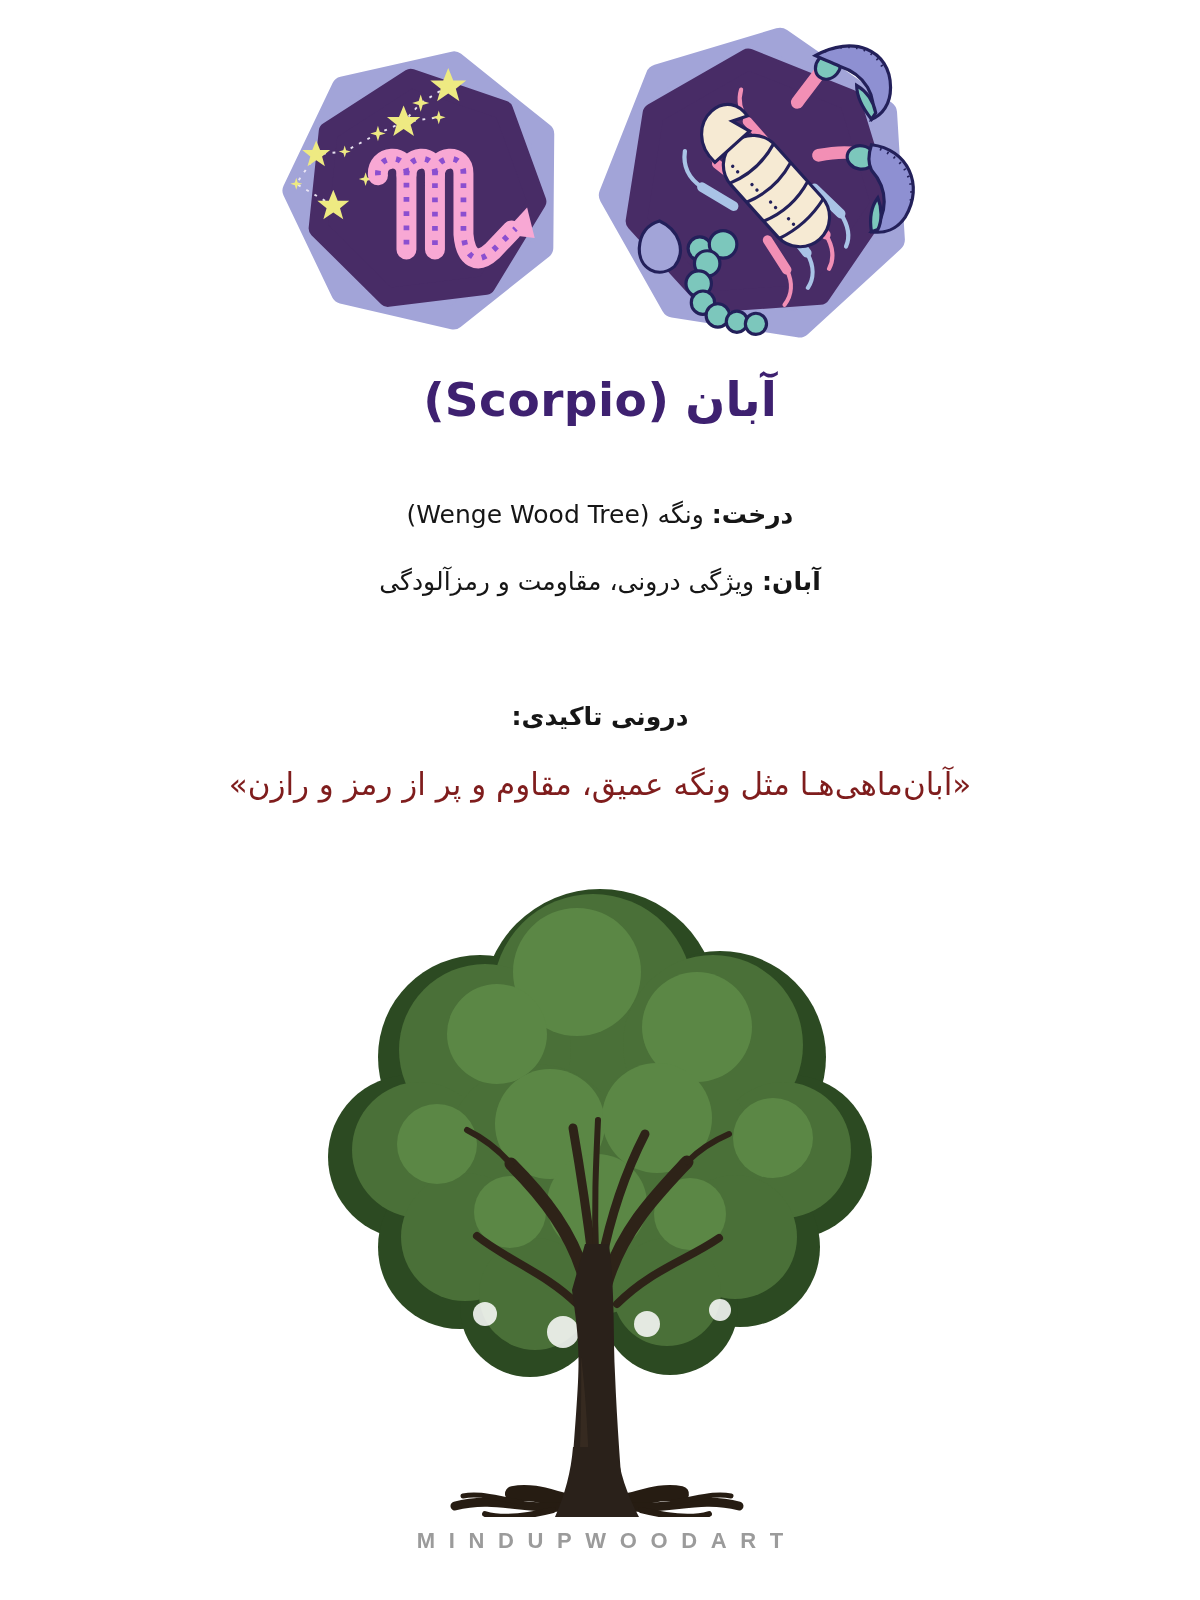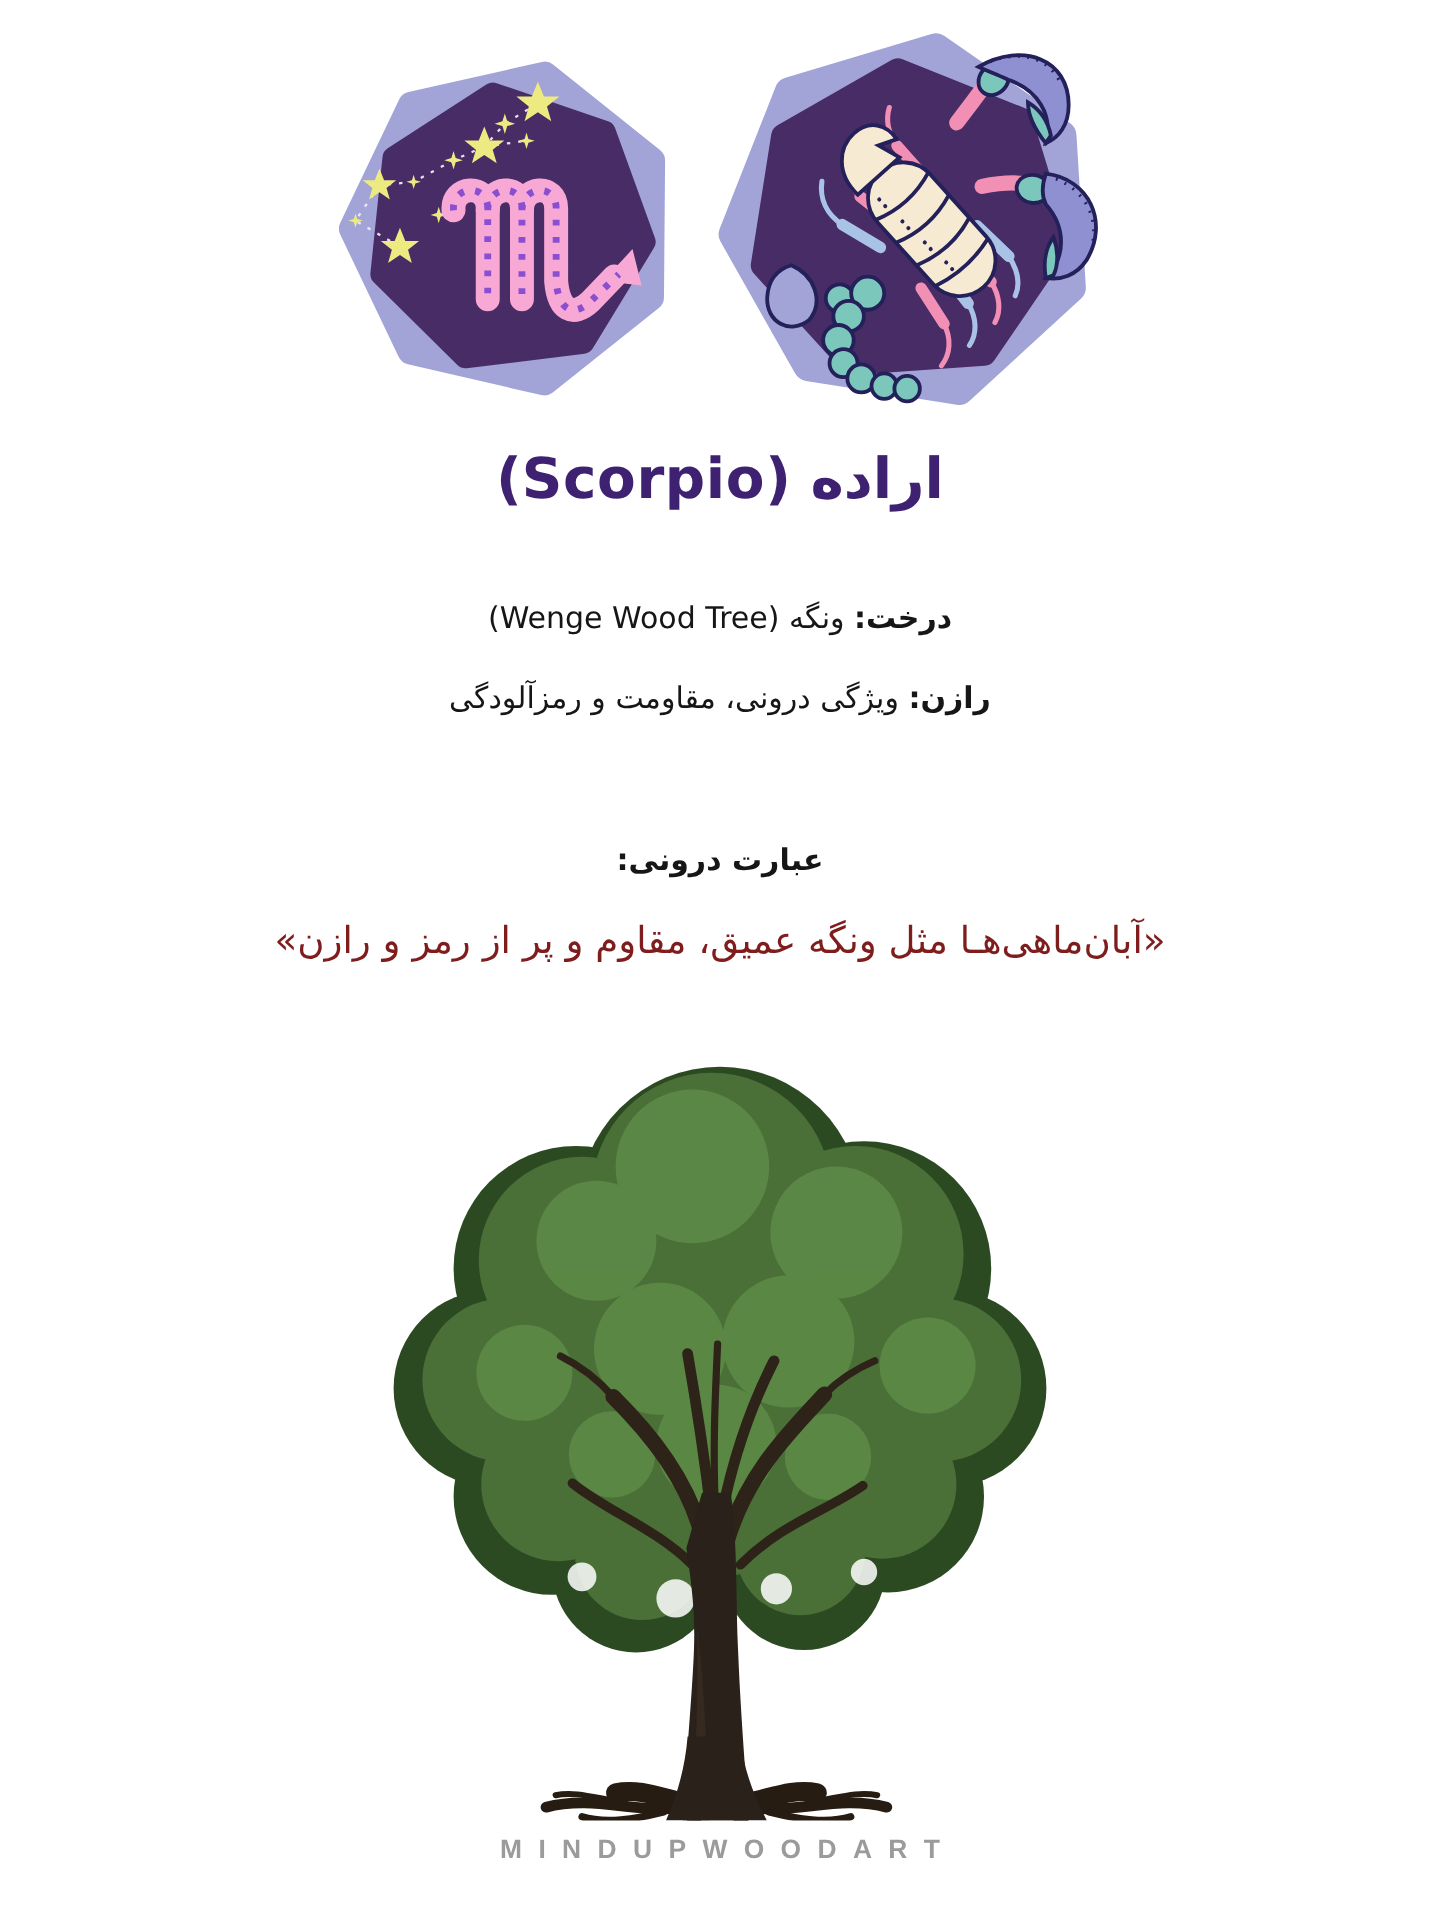--- a/index.html
+++ b/index.html
@@ -174,25 +174,25 @@
         <g>
           <ellipse cx="248" cy="124" rx="11" ry="13" fill="#7cc7bc" transform="rotate(100 248 124)"></ellipse>
           <path d="M258,112 C292,116 308,150 290,180 C282,192 270,196 258,194 C274,178 274,154 258,136 C254,128 256,118 258,112 Z" fill="#8e90d2"></path>
           <path d="M258,194 C256,182 258,170 264,162 C268,172 268,184 264,192 Z" fill="#7cc7bc"></path>
           <path d="M266,116 C290,126 300,148 294,170" fill="none" stroke-dasharray="1.5 6" stroke-width="2.5"></path>
         </g>
       </g>
     </svg>
   </div>
 
-  <h1 class="title">اراده (Scorpio)</h1>
+  <h1 class="title">آبان (Scorpio)</h1>
 
   <p class="info-line line-1"><b>درخت:</b><span> ونگه (Wenge Wood Tree)</span></p>
-  <p class="info-line line-2"><b>رازن:</b><span> ویژگی درونی، مقاومت و رمزآلودگی</span></p>
-  <p class="info-line line-4"><b>عبارت درونی:</b><span></span></p>
+  <p class="info-line line-2"><b>آبان:</b><span> ویژگی درونی، مقاومت و رمزآلودگی</span></p>
+  <p class="info-line line-4"><b>درونی تاکیدی:</b><span></span></p>
   <p class="quote-line">«آبان‌ماهی‌هـا مثل ونگه عمیق، مقاوم و پر از رمز و رازن»</p>
 
   <div class="tree-wrap">
     <svg viewBox="0 0 550 655" width="550" height="655" aria-hidden="true">
 
       <g fill="#2c4a22">
         <circle cx="275" cy="145" r="118"></circle>
         <circle cx="155" cy="195" r="102"></circle>
         <circle cx="395" cy="195" r="106"></circle>
         <circle cx="85" cy="295" r="82"></circle>

